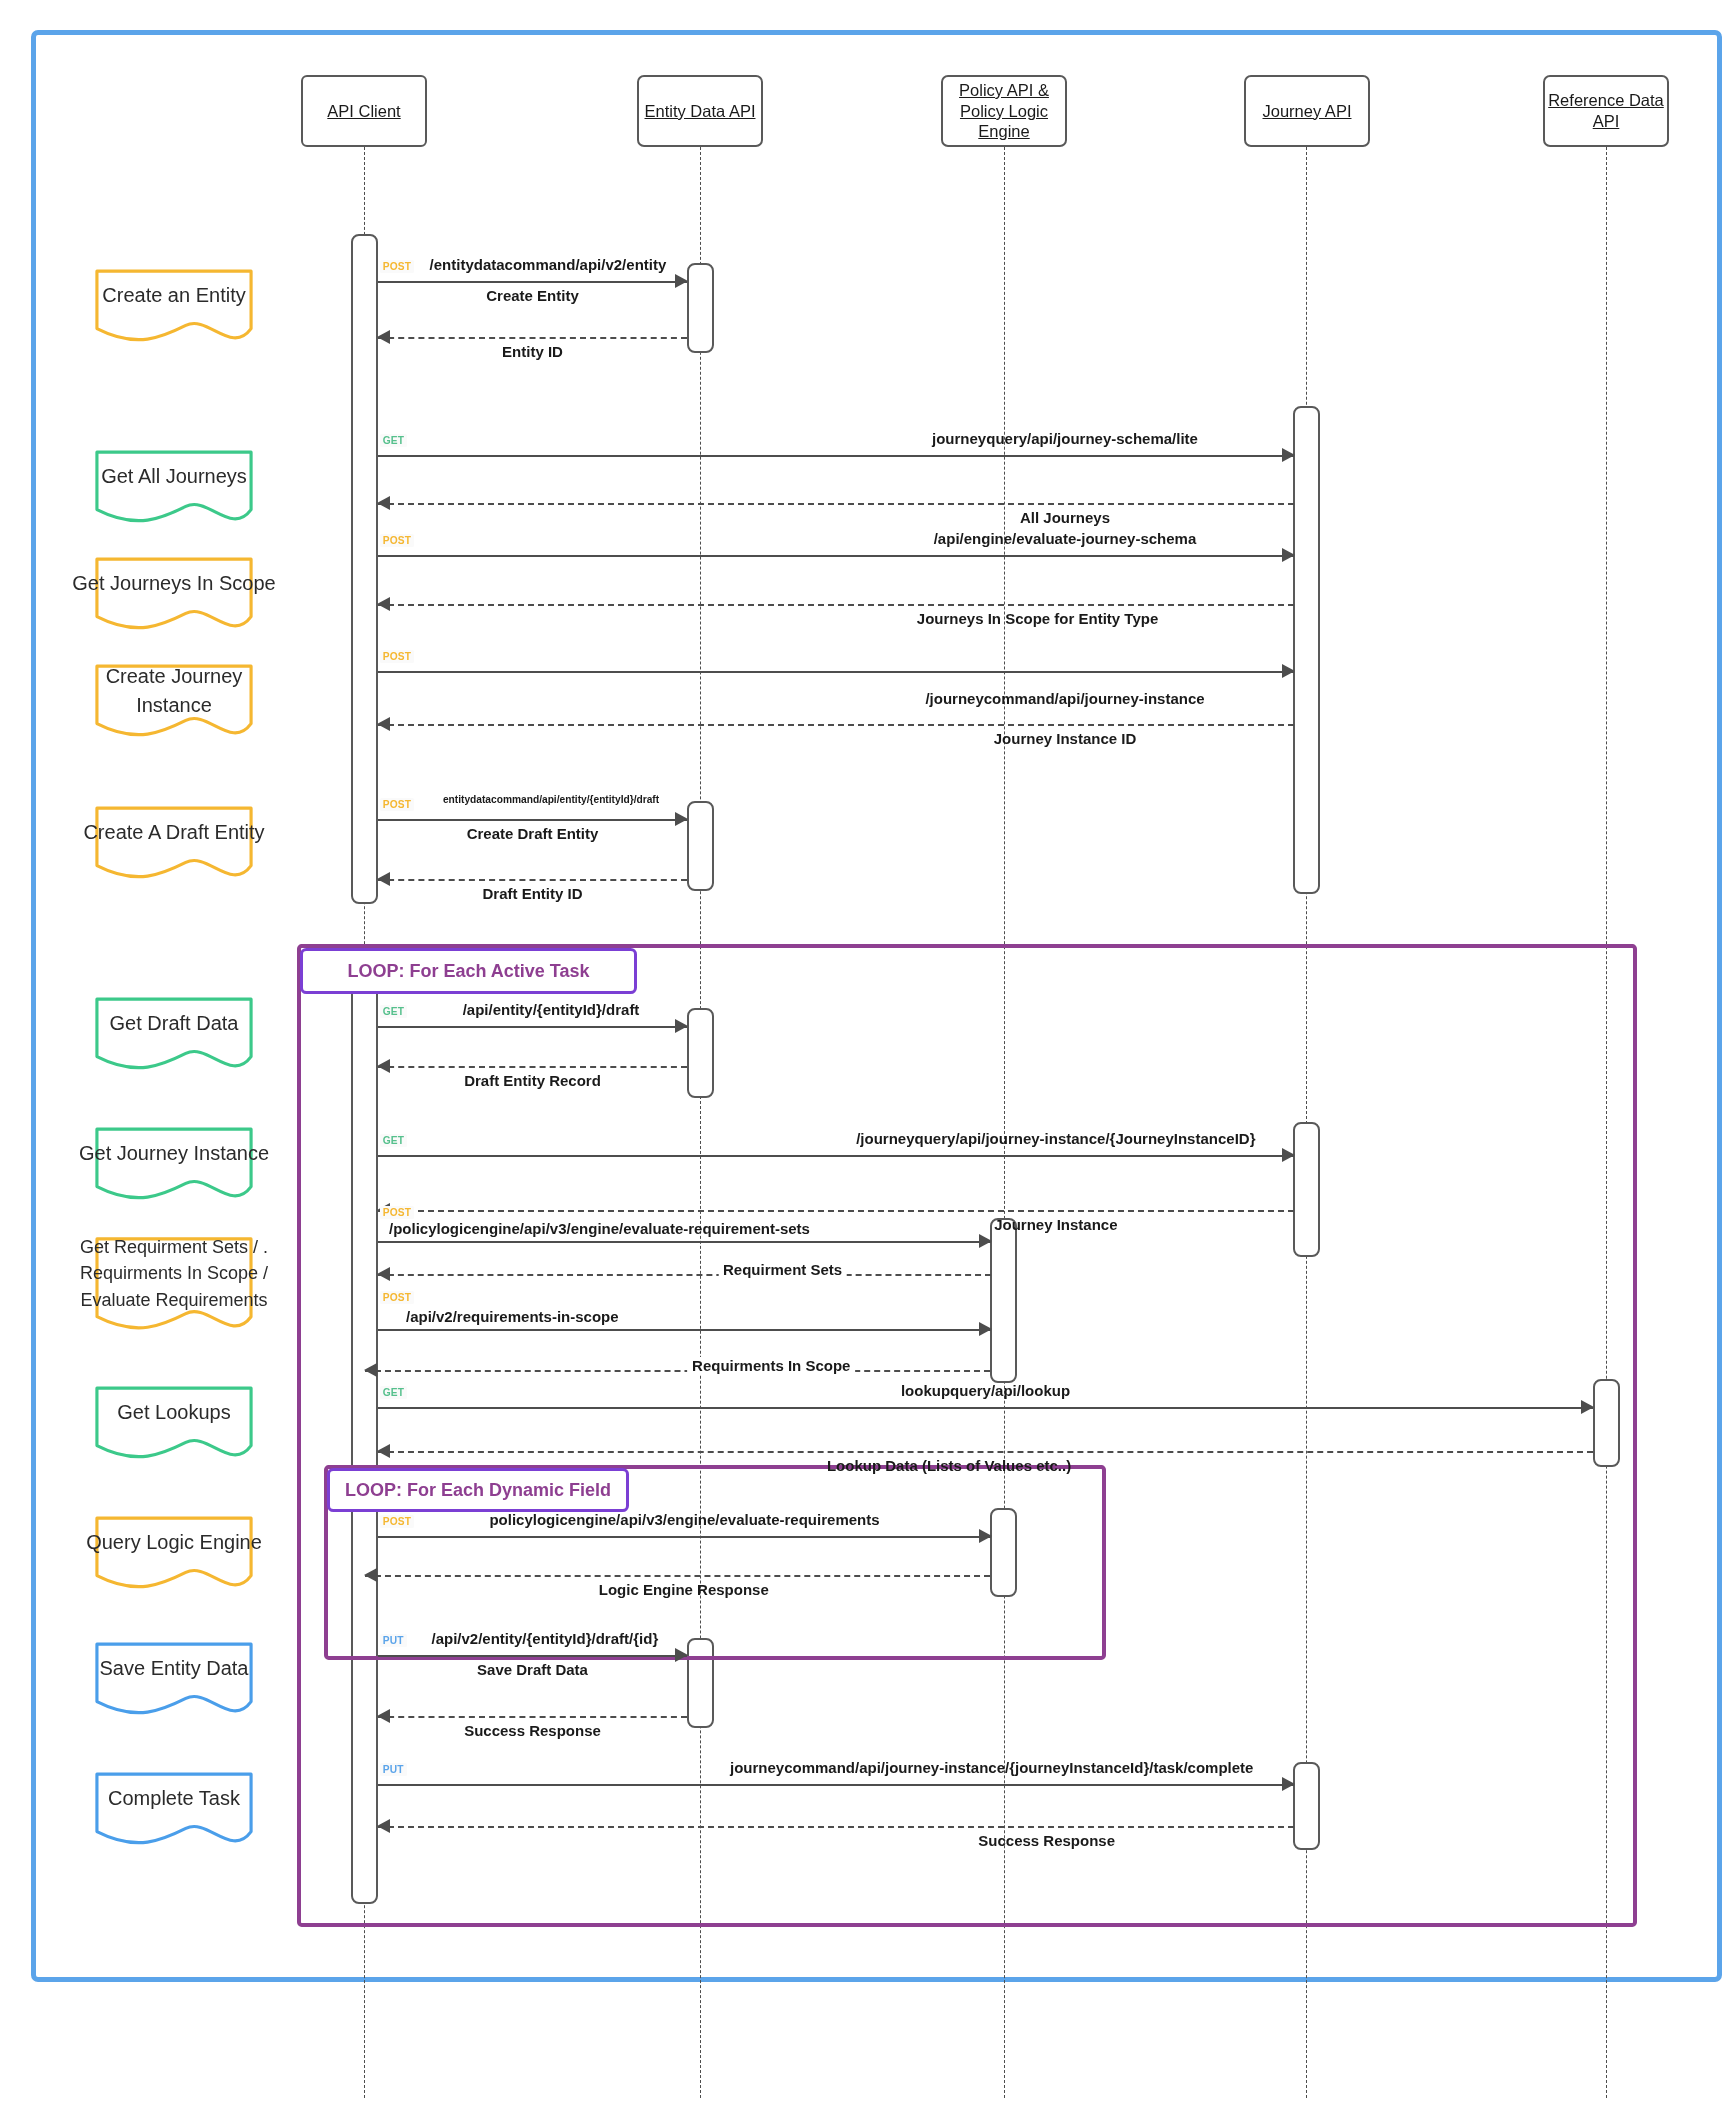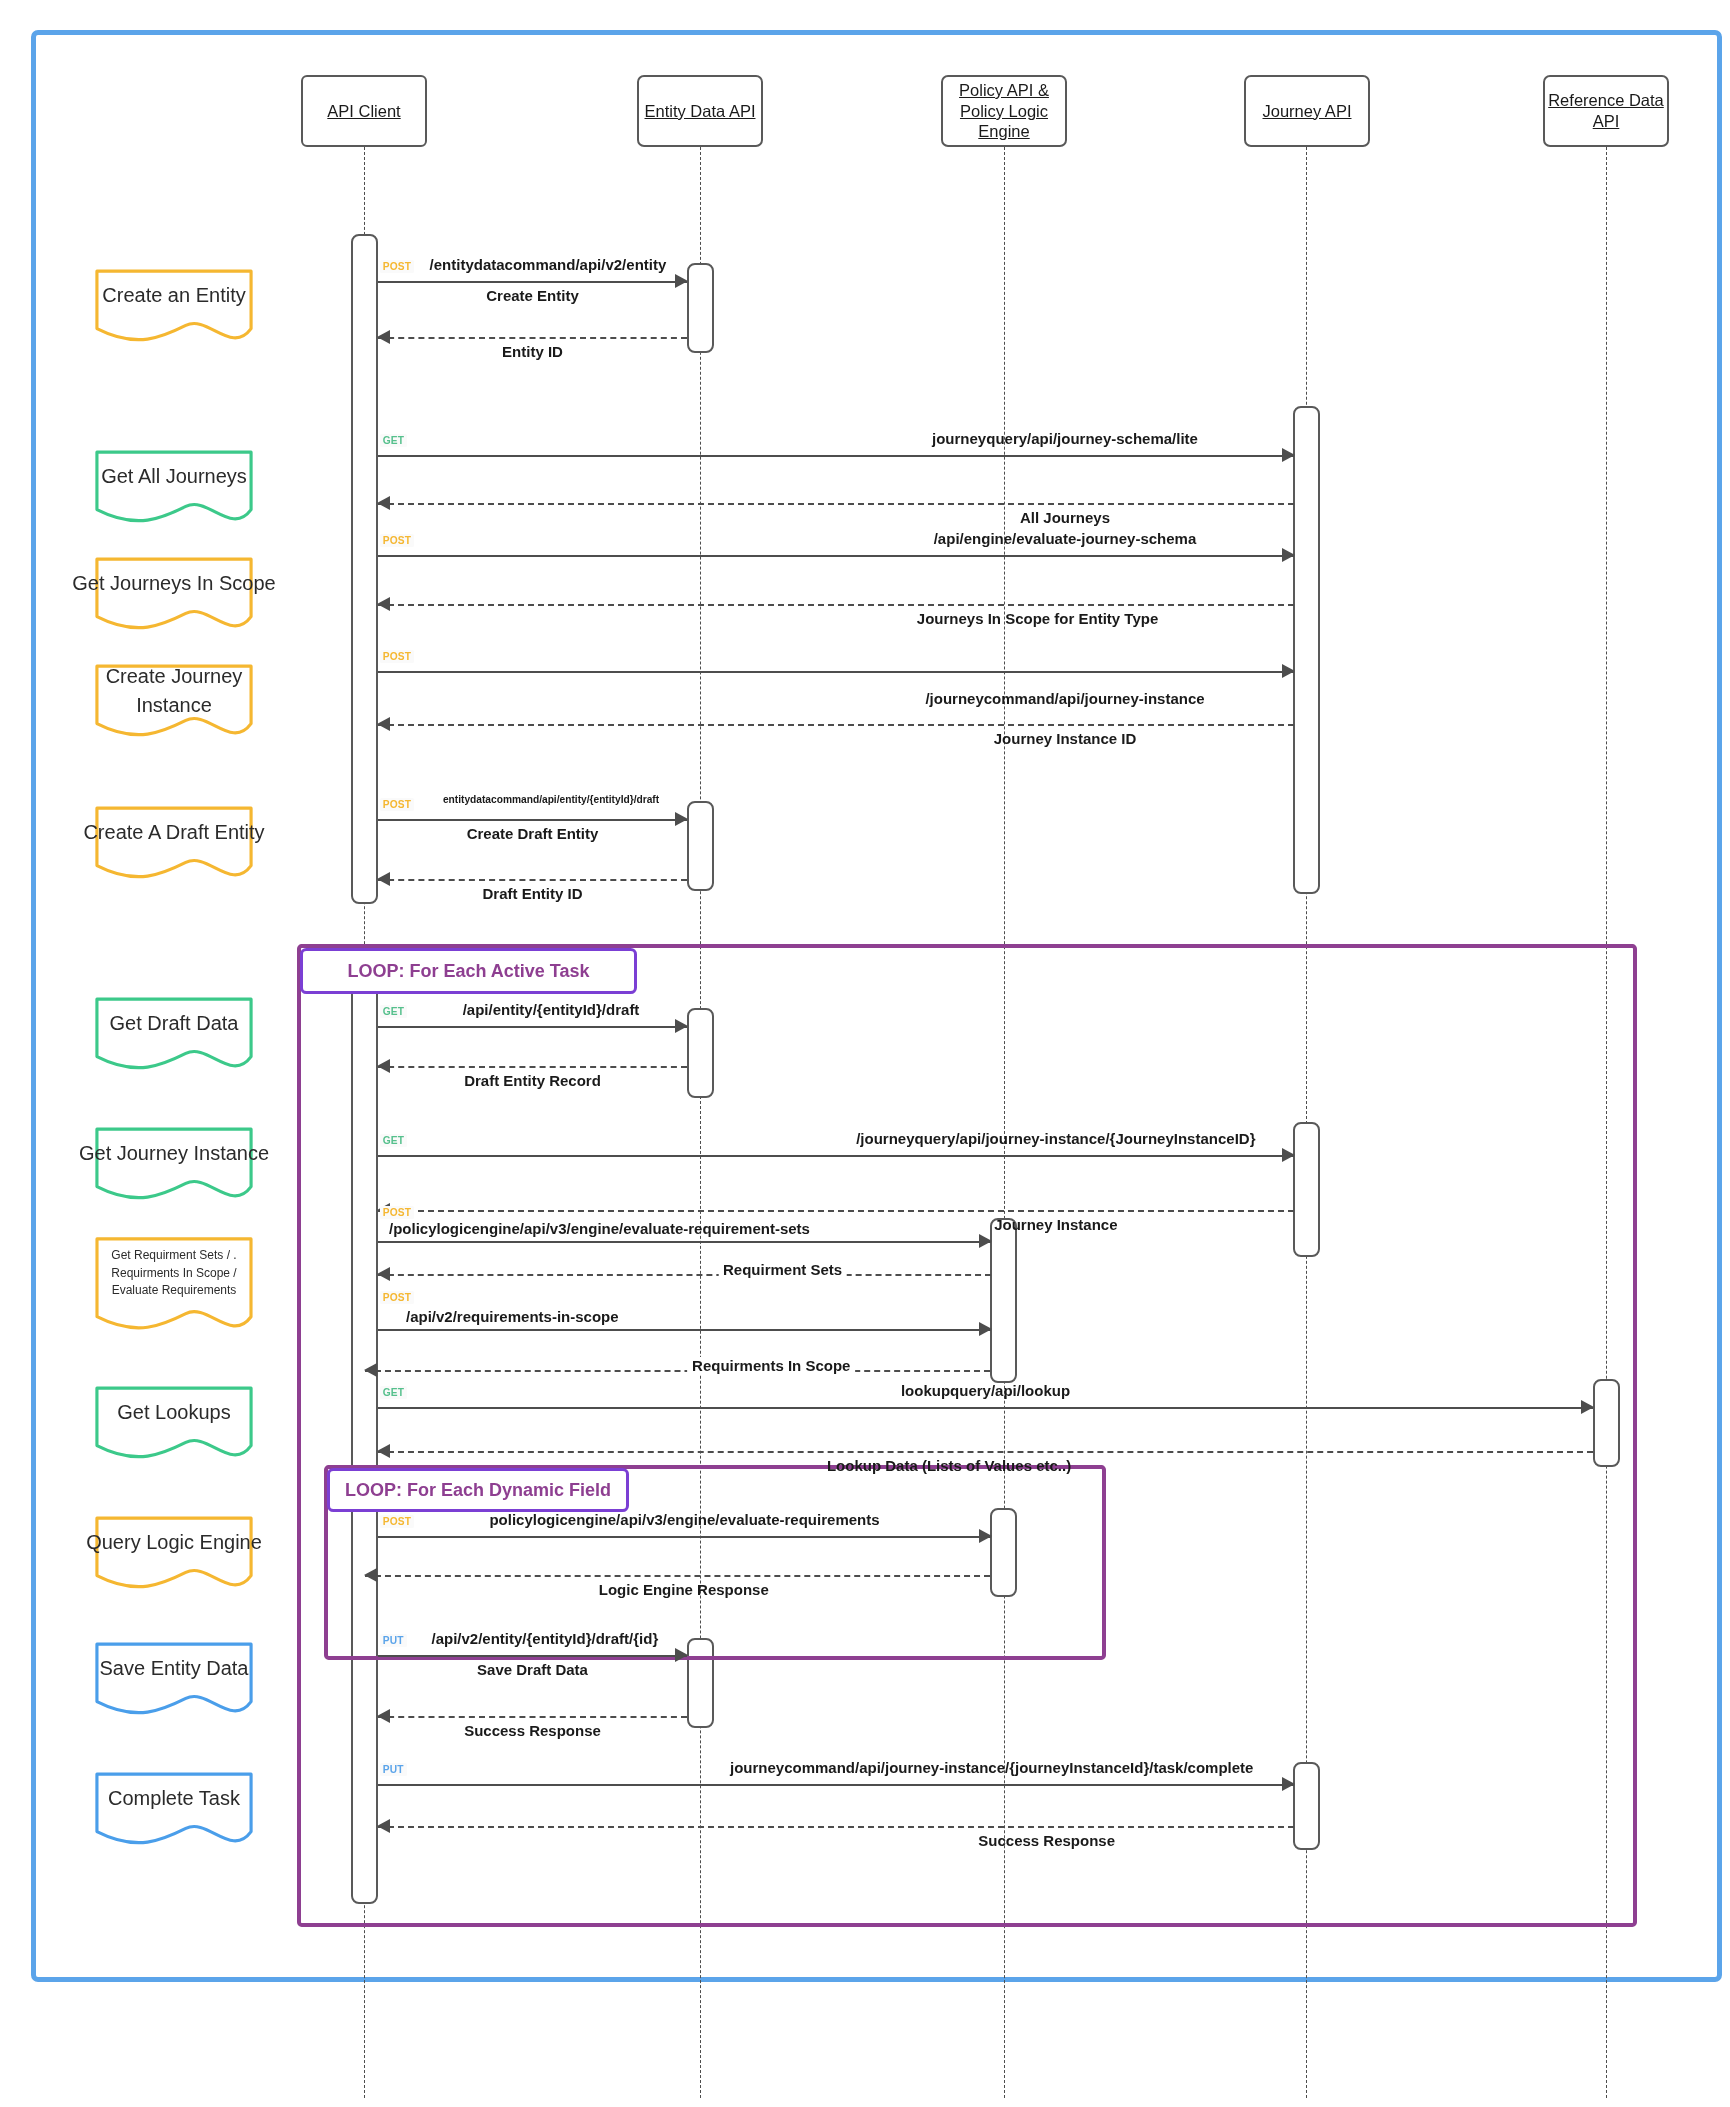--- a/index.html
+++ b/index.html
@@ -214,21 +214,21 @@
     </svg>
     <div class="note-text" style="height:57px;">
       <div>Get Journey Instance</div>
     </div>
   </div>
 
   <div class="note" style="left:93px;top:1235px;width:162px;height:99px;">
     <svg width="162" height="99" viewBox="0 0 206 126">
       <path d="M5,5 L201,5 L201,104 C176,138 146,86 118,100 C88,115 56,130 5,104 Z" fill="none" stroke="#f5b731" stroke-width="4" stroke-linejoin="round"></path>
     </svg>
-    <div class="note-text" style="height:77px;font-size:12px;">
+    <div class="note-text" style="height:77px;font-size:18px;">
       <div>Get Requirment Sets / .</div>
       <div>Requirments In Scope /</div>
       <div>Evaluate Requirements</div>
     </div>
   </div>
 
   <div class="note" style="left:93px;top:1384px;width:162px;height:76px;">
     <svg width="162" height="76" viewBox="0 0 206 96">
       <path d="M5,5 L201,5 L201,78 C176,112 146,60 118,74 C88,89 56,104 5,78 Z" fill="none" stroke="#3cc98a" stroke-width="4" stroke-linejoin="round"></path>
     </svg>

